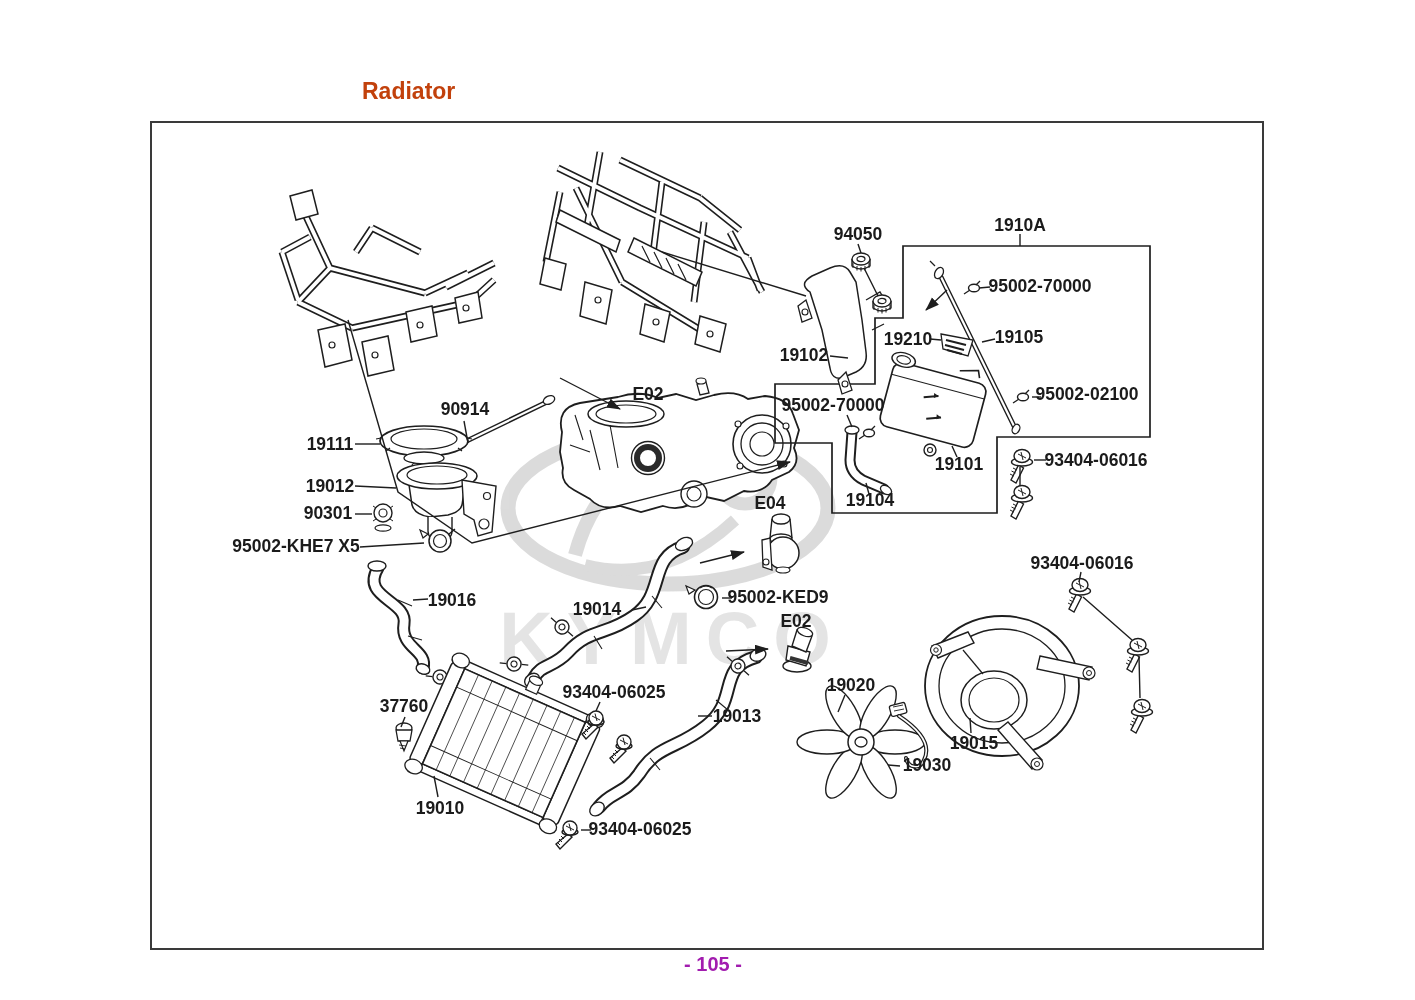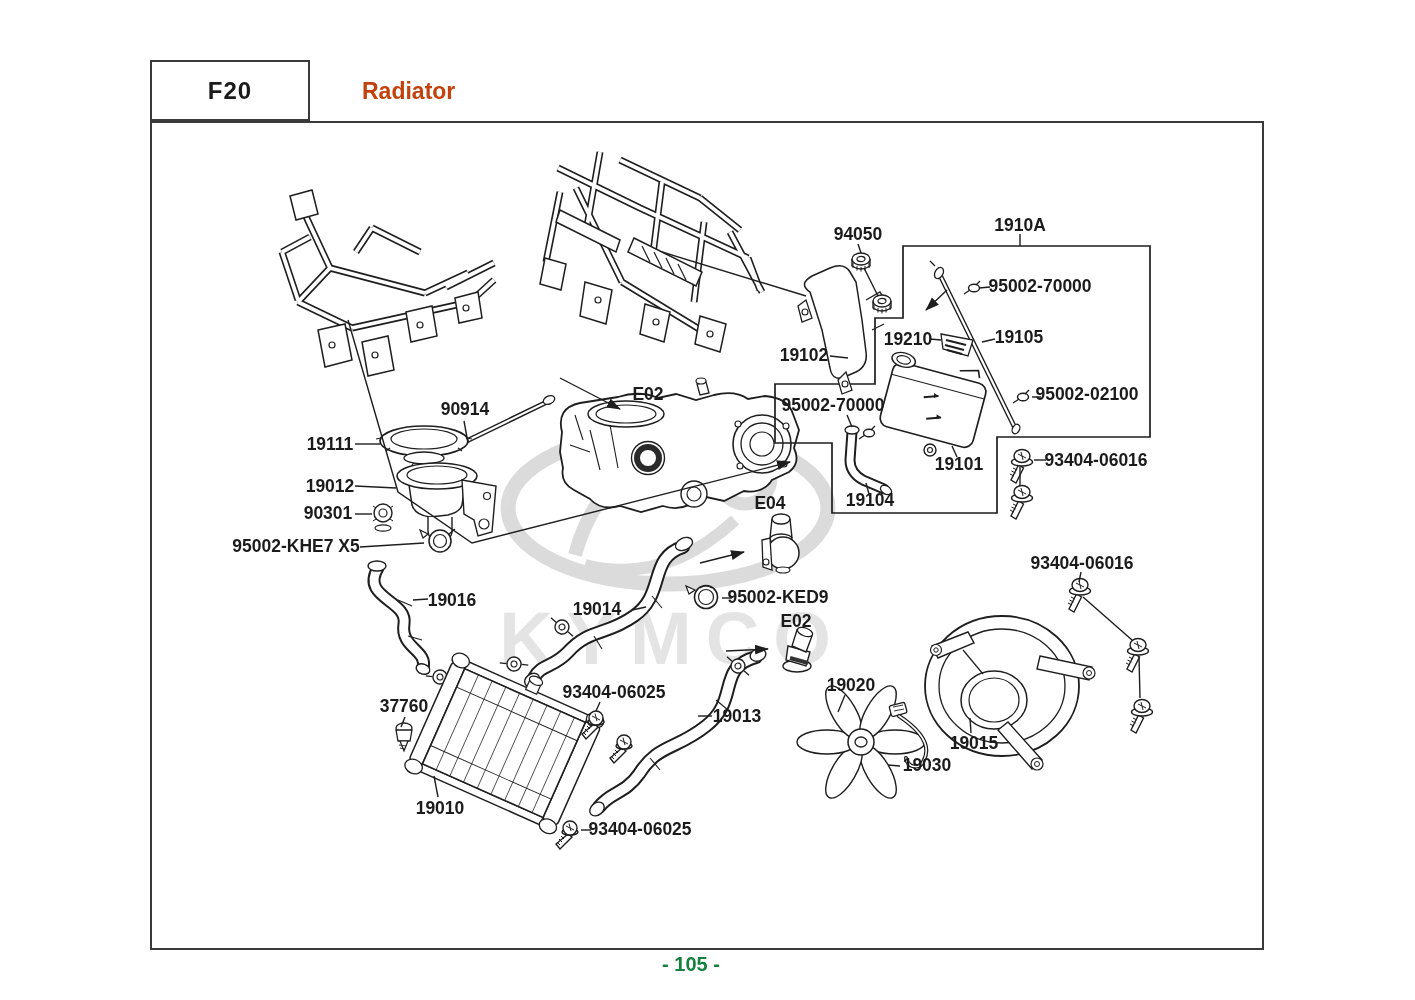--- a/index.html
+++ b/index.html
@@ -4,38 +4,35 @@
 <style>
   html,body{margin:0;padding:0;background:#fff;}
   body{width:1415px;height:1000px;position:relative;font-family:"Liberation Sans",sans-serif;}
   .page{position:absolute;inset:0;background:#fff;}
   .hdr-code-box{position:absolute;left:150px;top:60px;width:160px;height:61px;
     border:2px solid #3a3a3a;box-sizing:border-box;display:flex;align-items:center;justify-content:center;
     font-weight:bold;font-size:24px;color:#1b1b1b;letter-spacing:1px;}
   .hdr-title{position:absolute;left:362px;top:78px;font-weight:bold;font-size:23px;color:#c2410c;}
   .main-box{position:absolute;left:150px;top:121px;width:1114px;height:829px;
     border:2px solid #3a3a3a;box-sizing:border-box;background:#fff;}
-  .footer{position:absolute;left:134px;top:953px;width:1114px;text-align:center;
-    font-weight:bold;font-size:20px;color:#15803d;}
+  .footer{position:absolute;left:156px;top:953px;width:1114px;text-align:center;
+    font-weight:bold;font-size:20px;color:#a21caf;}
   svg{position:absolute;left:150px;top:121px;}
   .plbl{font:bold 17.5px "Liberation Sans",sans-serif;fill:#1b1b1b;text-anchor:middle;}
   .wmtext{font:bold 74px "Liberation Sans",sans-serif;fill:#c7c7c7;text-anchor:middle;letter-spacing:14px;opacity:.8;}
   .ln{stroke:#1e1e1e;stroke-width:1.4;fill:none;}
   .thin{stroke:#1e1e1e;stroke-width:1.5;fill:#fff;}
   .box1910a{stroke:#1e1e1e;stroke-width:1.7;fill:none;}
   .tube-o{stroke:#1e1e1e;fill:none;stroke-linecap:round;}
   .tube-i{stroke:#fff;fill:none;stroke-linecap:round;}
 </style>
 </head>
 <body>
 
 <div class="page">
-  <div class="hdr-code-box">
-    <span>F20</span>
-  </div>
   <div class="hdr-title">Radiator</div>
   <div class="main-box"></div>
 
   <svg width="1114" height="829" viewBox="150 121 1114 829">
     <defs>
       <marker id="ah" markerWidth="15" markerHeight="11" refX="13" refY="5" orient="auto" markerUnits="userSpaceOnUse">
         <path d="M0,0 L14,5 L0,10 Z" fill="#1e1e1e"></path>
       </marker>
       <g id="frameL-lines">
         <path d="M303,210 L330,268 M330,268 L298,302 M298,302 L352,328 M352,328 L470,302 M330,268 L425,293 M425,293 L468,273 M356,252 L372,228 M372,228 L420,252 M446,287 L494,263 M470,302 L494,280 M310,237 L282,252 M282,252 L298,300"></path>

